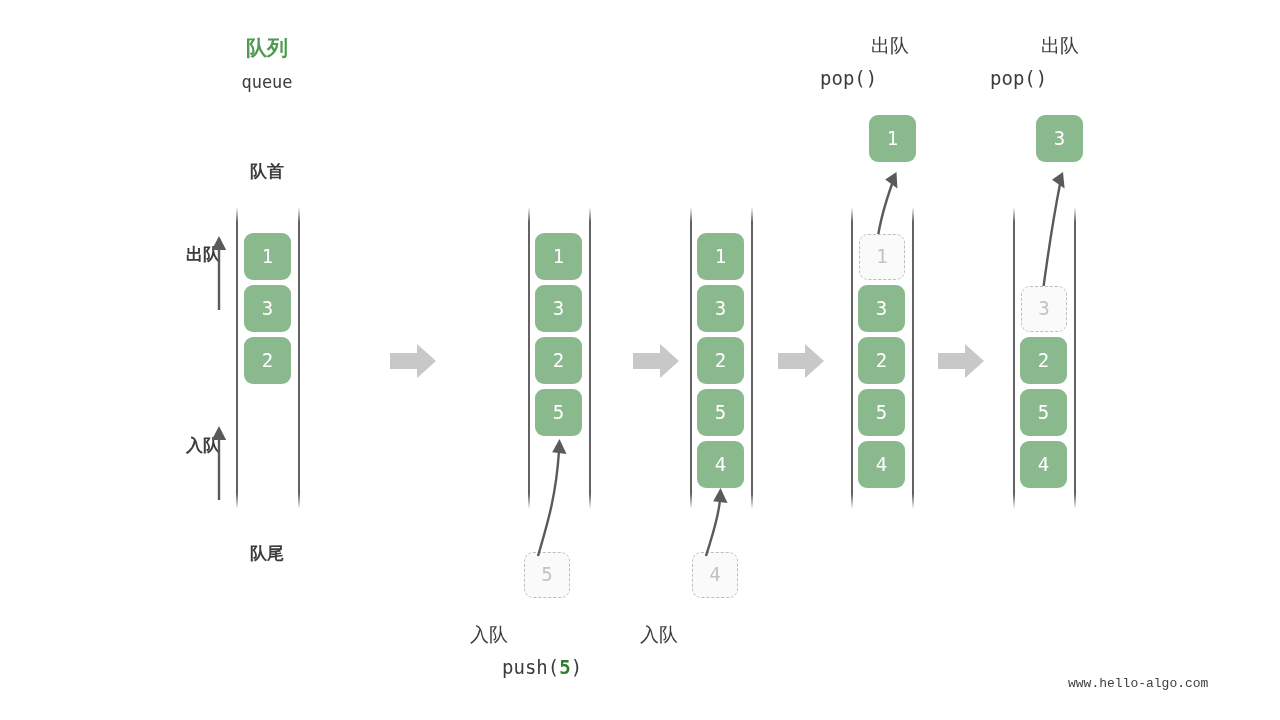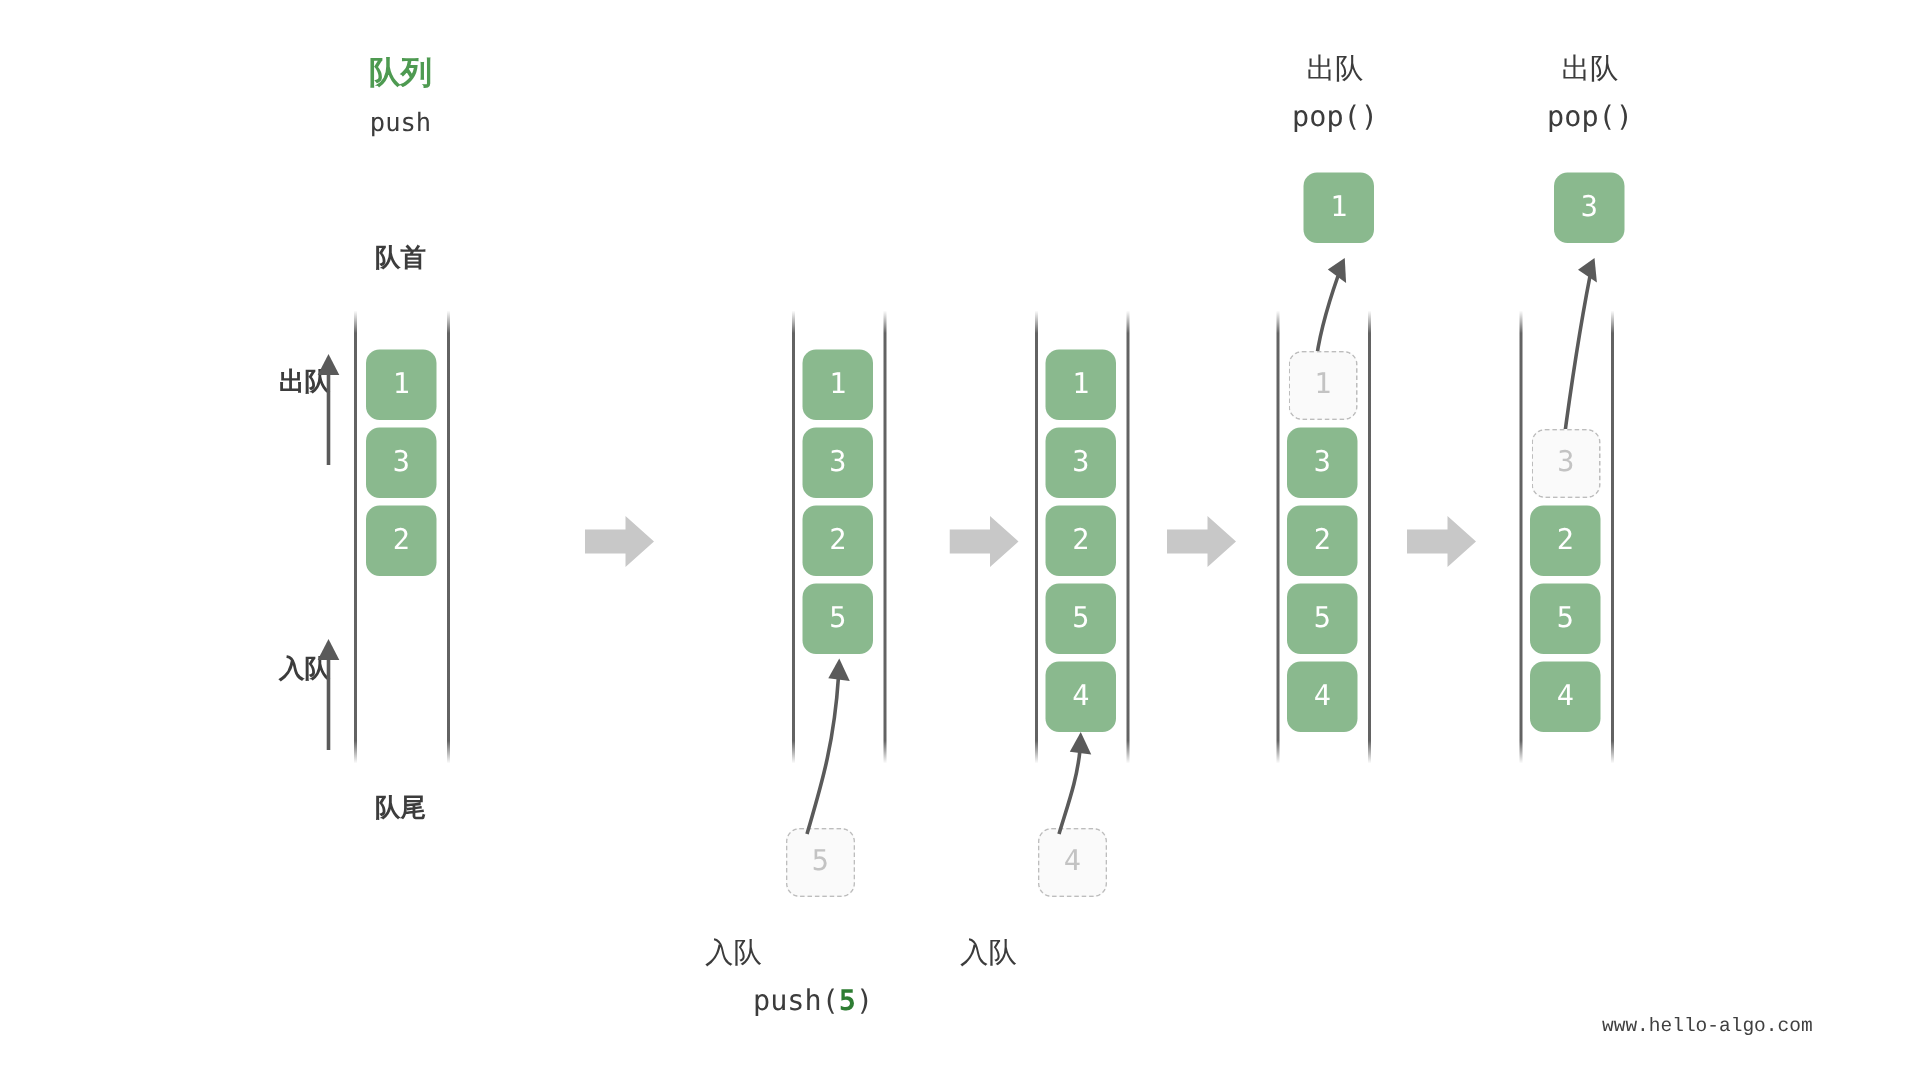--- a/index.html
+++ b/index.html
@@ -25,21 +25,21 @@
     font-family:"DejaVu Sans","Liberation Sans",sans-serif;
     font-weight:bold;font-size:17px;color:#3c3c3c;
     text-align:center;white-space:nowrap;
   }
   .op-label-cn{
     font-family:"DejaVu Sans","Liberation Sans",sans-serif;
     font-size:19px;color:#3c3c3c;text-align:center;white-space:nowrap;
   }
   .op-label-code{
     font-family:"DejaVu Sans Mono","Liberation Mono",monospace;
-    font-size:19px;color:#3c3c3c;text-align:center;white-space:nowrap;
+    font-size:19px;color:#3c3c3c;white-space:nowrap;
   }
   .op-label-code .hl{color:#2e7d33;font-weight:bold;}
 
   
   .rail{
     position:absolute;width:1.6px;
     background:linear-gradient(to bottom,
        rgba(90,90,90,0) 0%, rgba(90,90,90,.95) 5%,
        rgba(90,90,90,.95) 95%, rgba(90,90,90,0) 100%);
   }
@@ -72,24 +72,24 @@
     font-family:Liberation Mono, monospace;
     font-size:13px;color:#404040;white-space:nowrap;
   }
 </style>
 </head>
 <body>
 
 <div id="stage">
 
   <div class="abs title-cn" style="left:187px;top:34px;width:160px;">队列</div>
-  <div class="abs title-code" style="left:187px;top:72px;width:160px;">push</div>
+  <div class="abs title-code" style="left:187px;top:72px;width:160px;">queue</div>
 
   <div class="abs side-label" style="left:197px;top:160px;width:140px;">队首</div>
-  <div class="abs side-label" style="left:197px;top:527px;width:140px;">队尾</div>
+  <div class="abs side-label" style="left:197px;top:542px;width:140px;">队尾</div>
 
   <div class="abs side-label" style="left:130px;top:243px;width:90px;text-align:right;">出队</div>
   <svg class="thin-arrow" style="left:206px;top:232px;" width="26" height="80" viewBox="0 0 26 80">
     <line x1="13" y1="78" x2="13" y2="14" stroke="#5a5a5a" stroke-width="2.4"></line>
     <path d="M13 4 L20.2 18 L5.8 18 Z" fill="#5a5a5a"></path>
   </svg>
 
   <div class="abs side-label" style="left:130px;top:434px;width:90px;text-align:right;">入队</div>
   <svg class="thin-arrow" style="left:206px;top:422px;" width="26" height="80" viewBox="0 0 26 80">
     <line x1="13" y1="78" x2="13" y2="14" stroke="#5a5a5a" stroke-width="2.4"></line>

